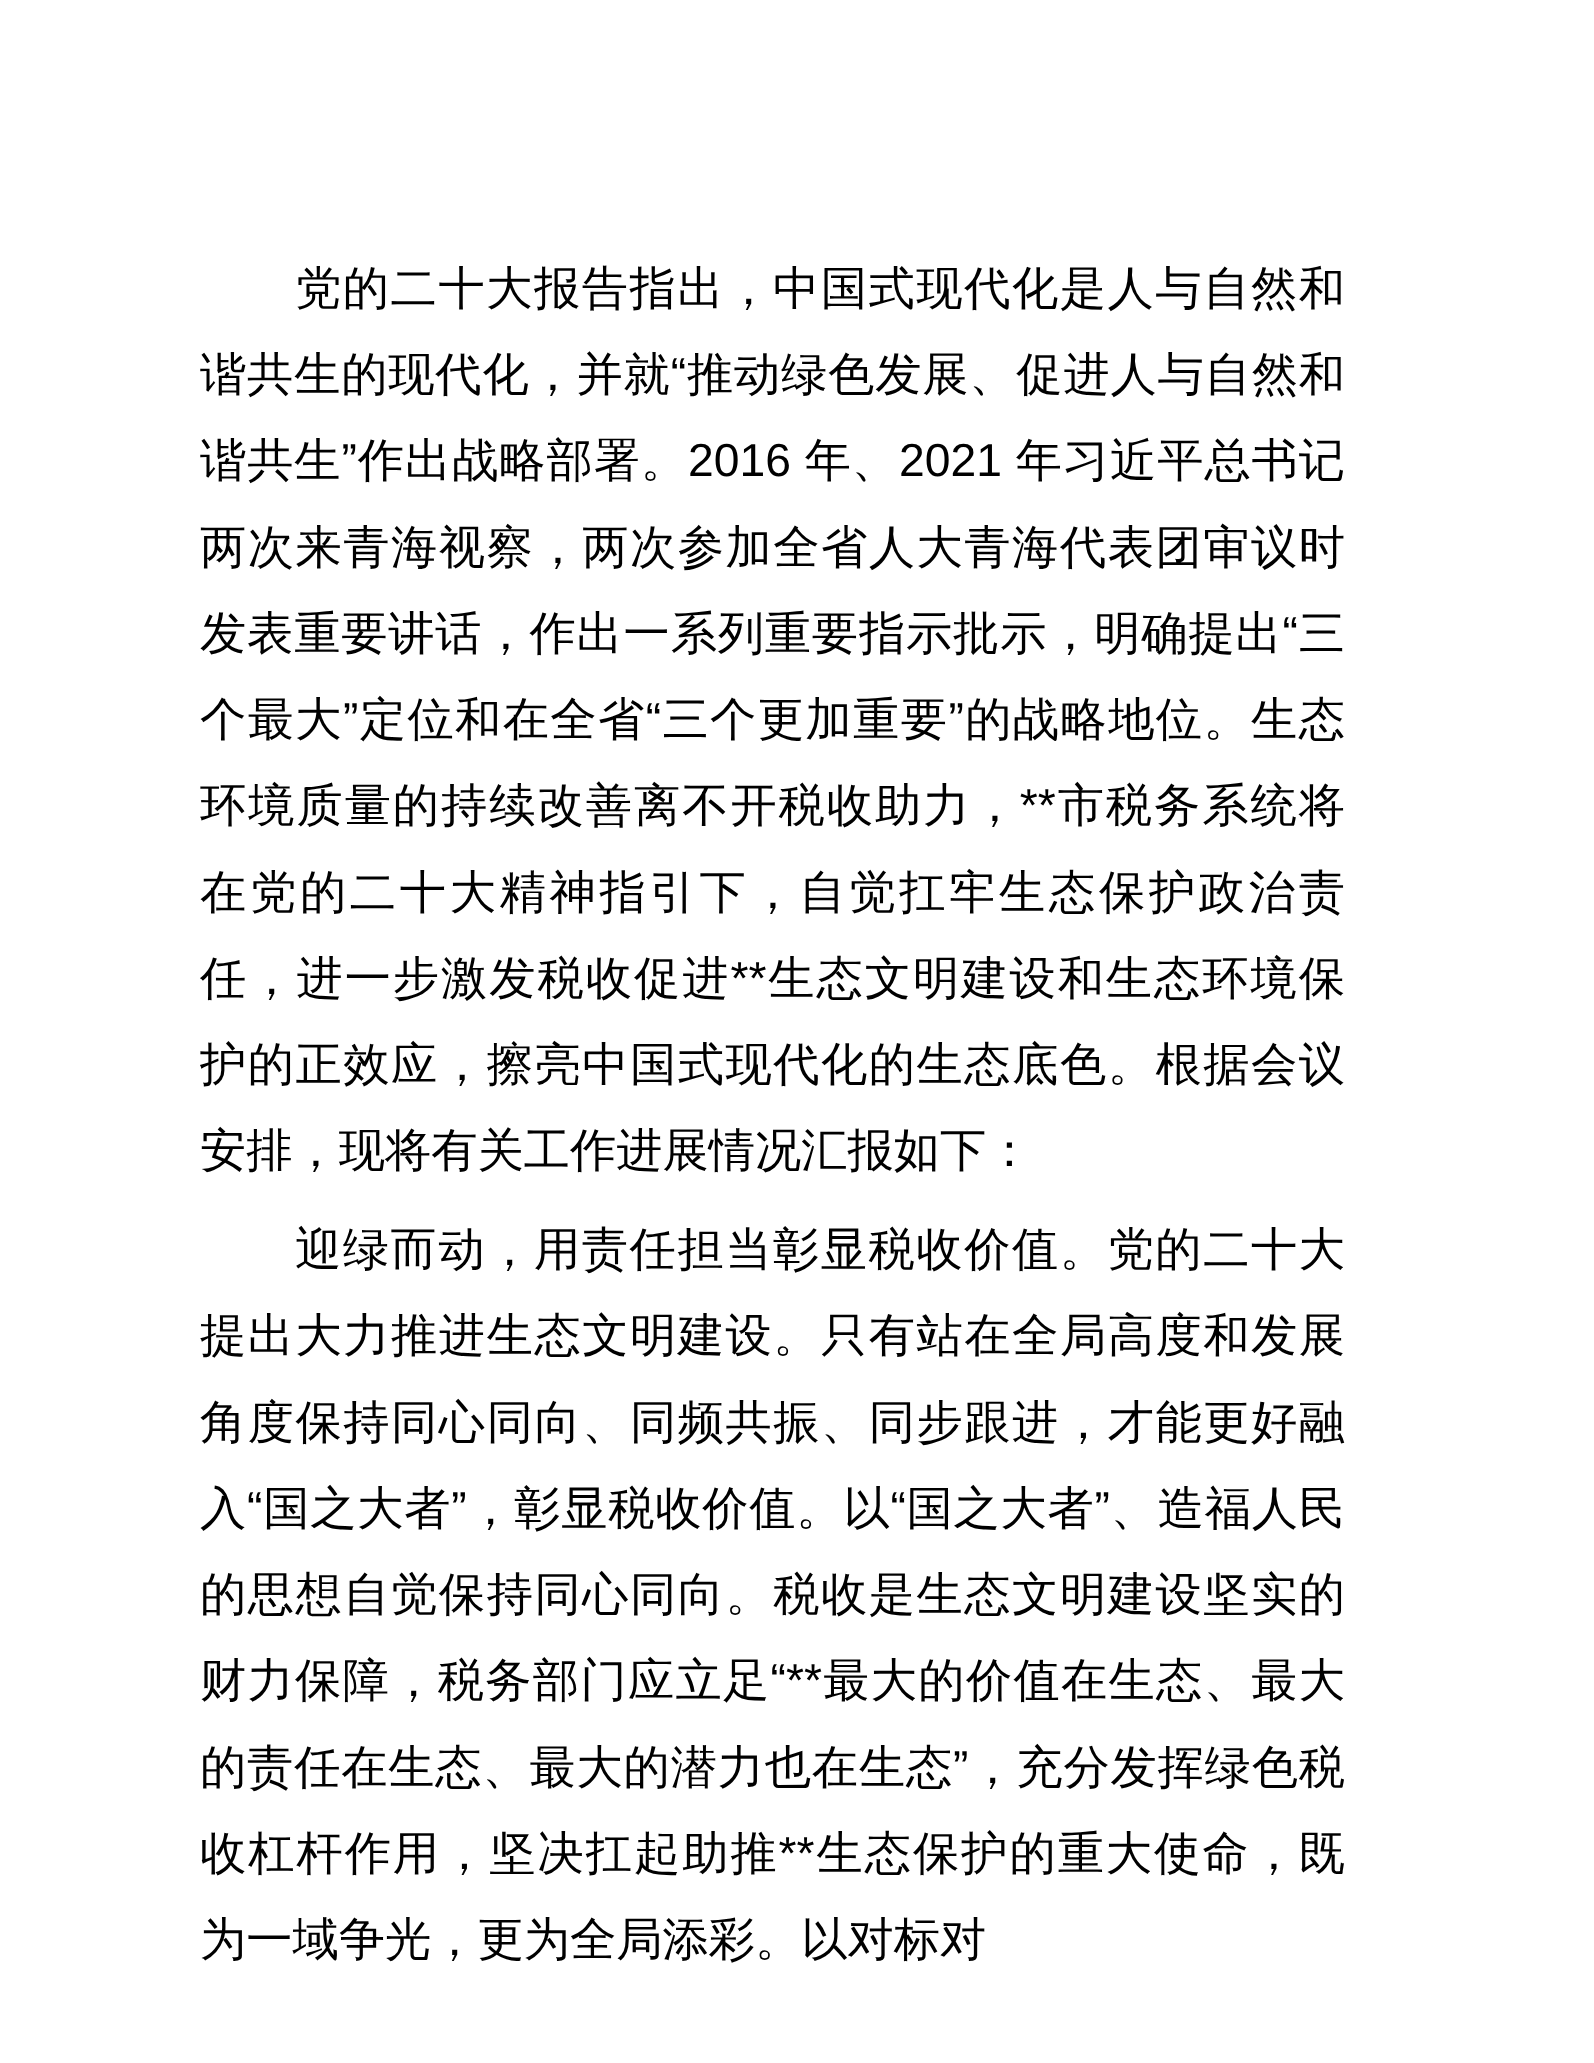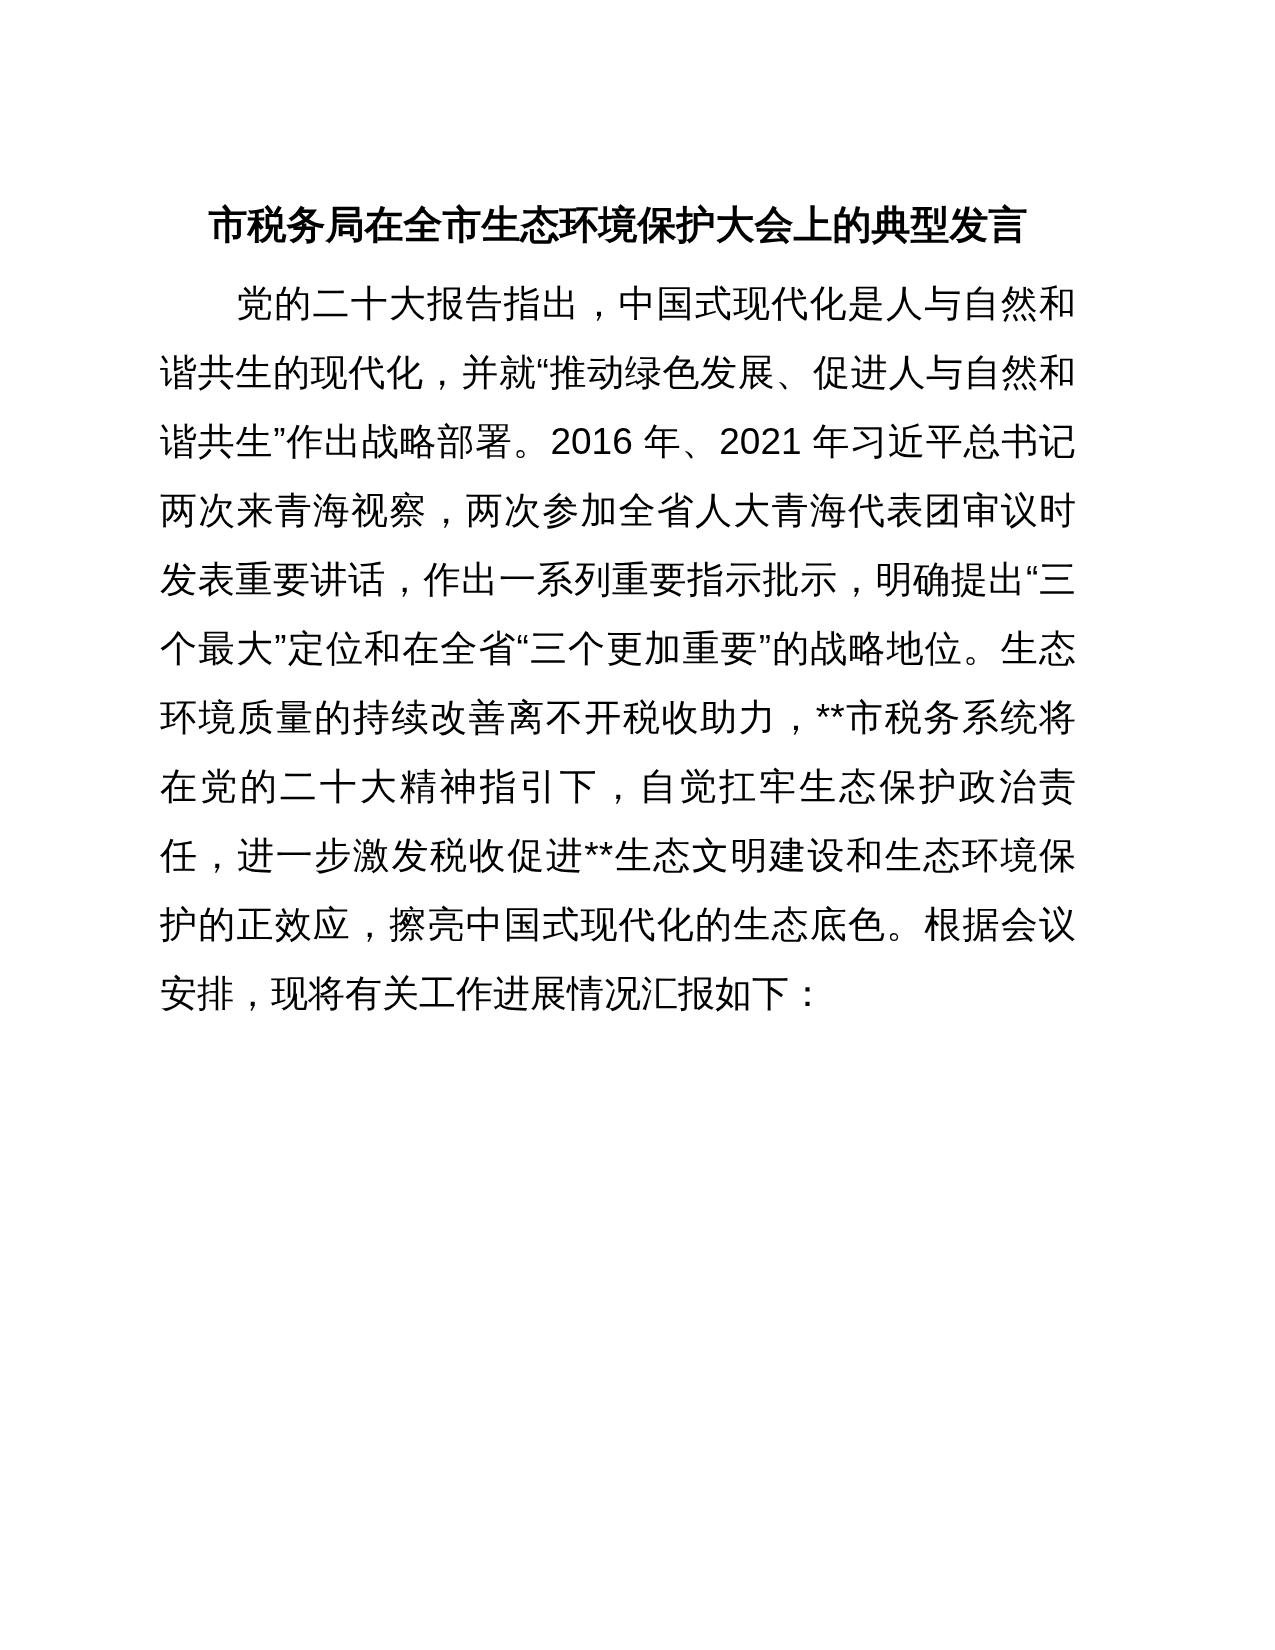--- a/index.html
+++ b/index.html
@@ -56,20 +56,20 @@
   .para:last-child {
     margin-bottom: 0;
   }
 </style>
 </head>
 <body>
 
 <div class="page">
   <div class="content">
 
-    <h1 class="doc-title">市税务局在全市生态环境保护大会上的典型发言</h1>
 
 
     <p class="para">党的二十大报告指出，中国式现代化是人与自然和谐共生的现代化，并就“推动绿色发展、促进人与自然和谐共生”作出战略部署。2016 年、2021 年习近平总书记两次来青海视察，两次参加全省人大青海代表团审议时发表重要讲话，作出一系列重要指示批示，明确提出“三个最大”定位和在全省“三个更加重要”的战略地位。生态环境质量的持续改善离不开税收助力，**市税务系统将在党的二十大精神指引下，自觉扛牢生态保护政治责任，进一步激发税收促进**生态文明建设和生态环境保护的正效应，擦亮中国式现代化的生态底色。根据会议安排，现将有关工作进展情况汇报如下：</p>
 
+    <p class="para">迎绿而动，用责任担当彰显税收价值。党的二十大提出大力推进生态文明建设。只有站在全局高度和发展角度保持同心同向、同频共振、同步跟进，才能更好融入“国之大者”，彰显税收价值。以“国之大者”、造福人民的思想自觉保持同心同向。税收是生态文明建设坚实的财力保障，税务部门应立足“**最大的价值在生态、最大的责任在生态、最大的潜力也在生态”，充分发挥绿色税收杠杆作用，坚决扛起助推**生态保护的重大使命，既为一域争光，更为全局添彩。以对标对</p>
 
   </div>
 </div>
 
 </body></html>

